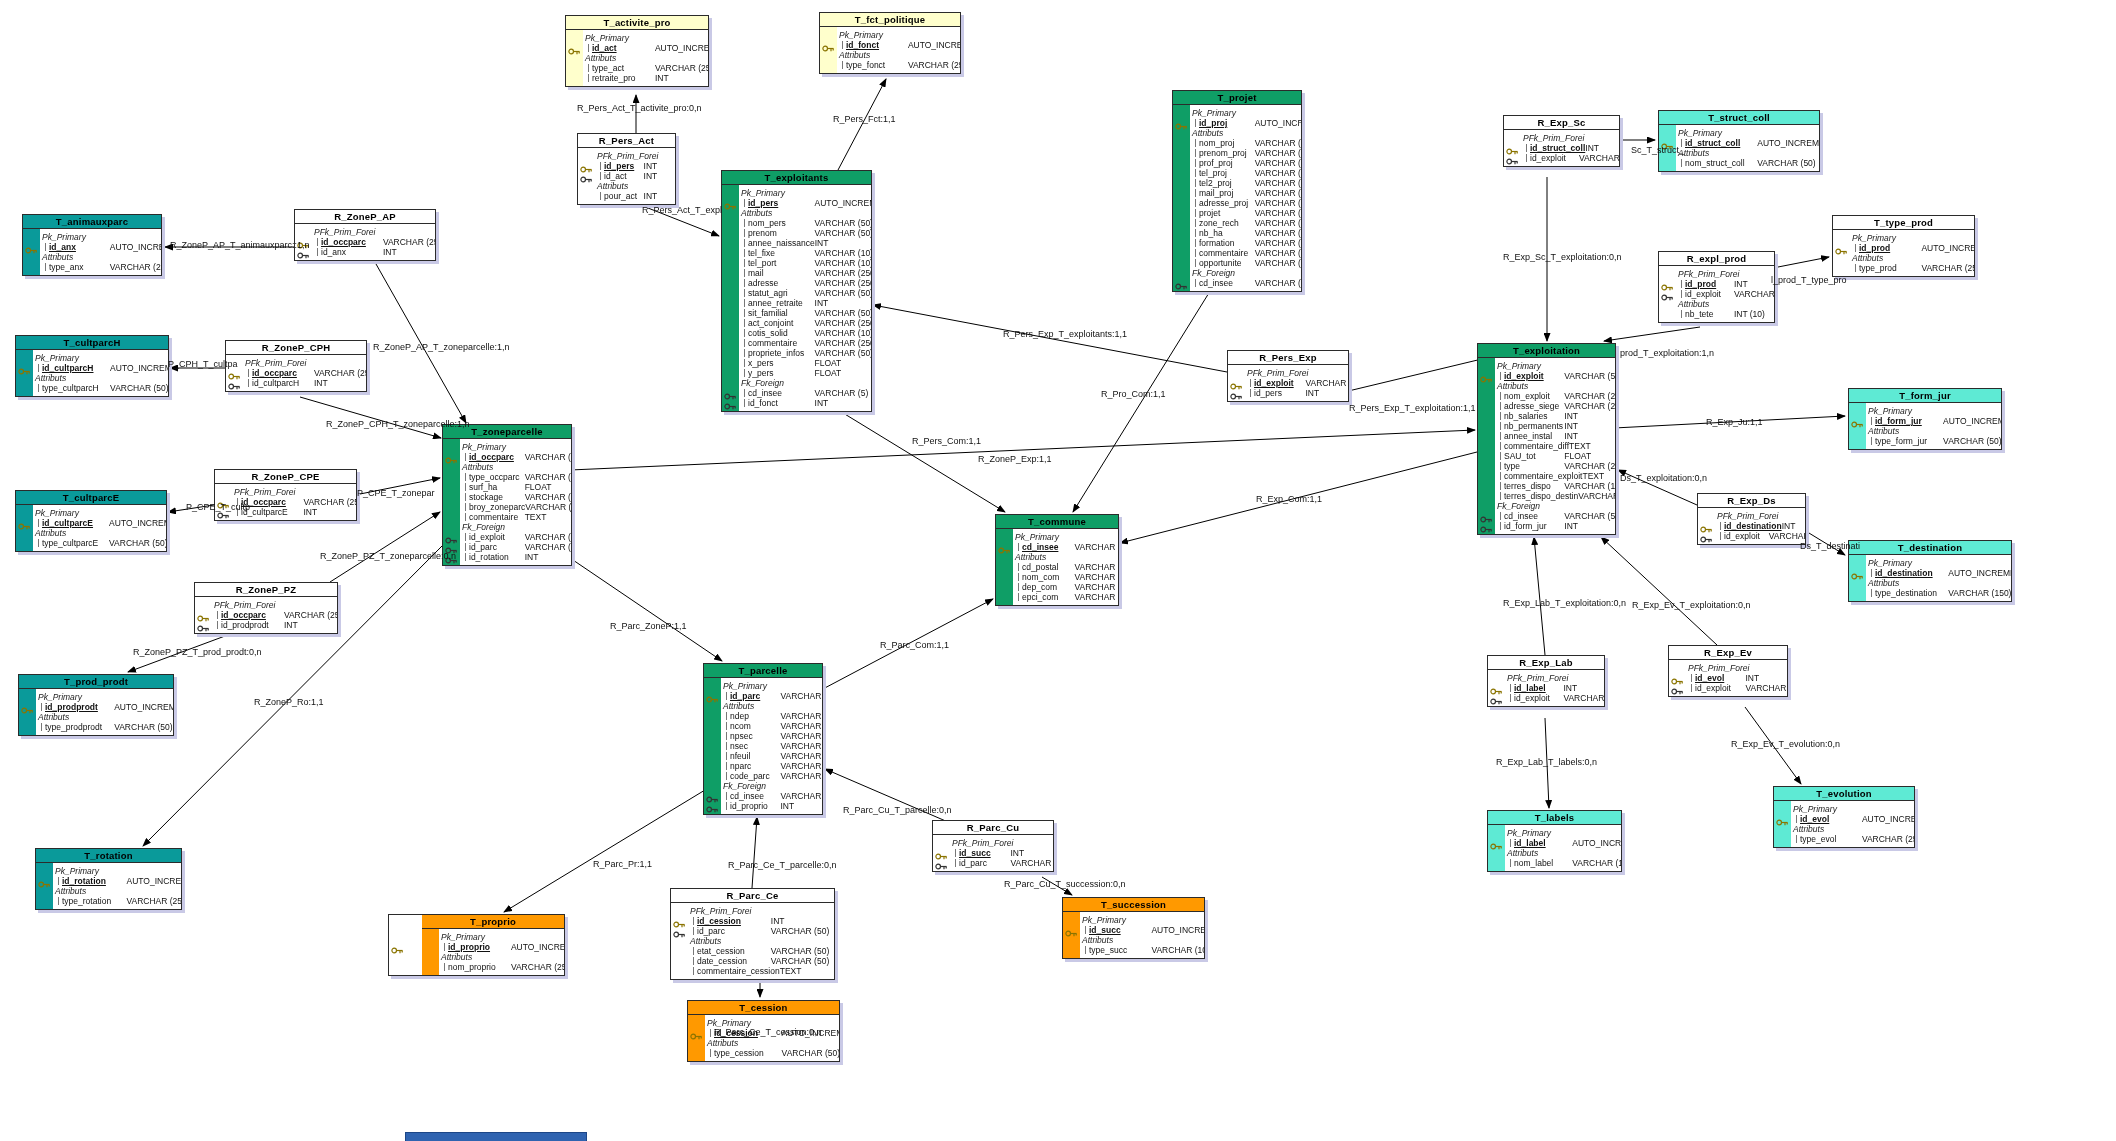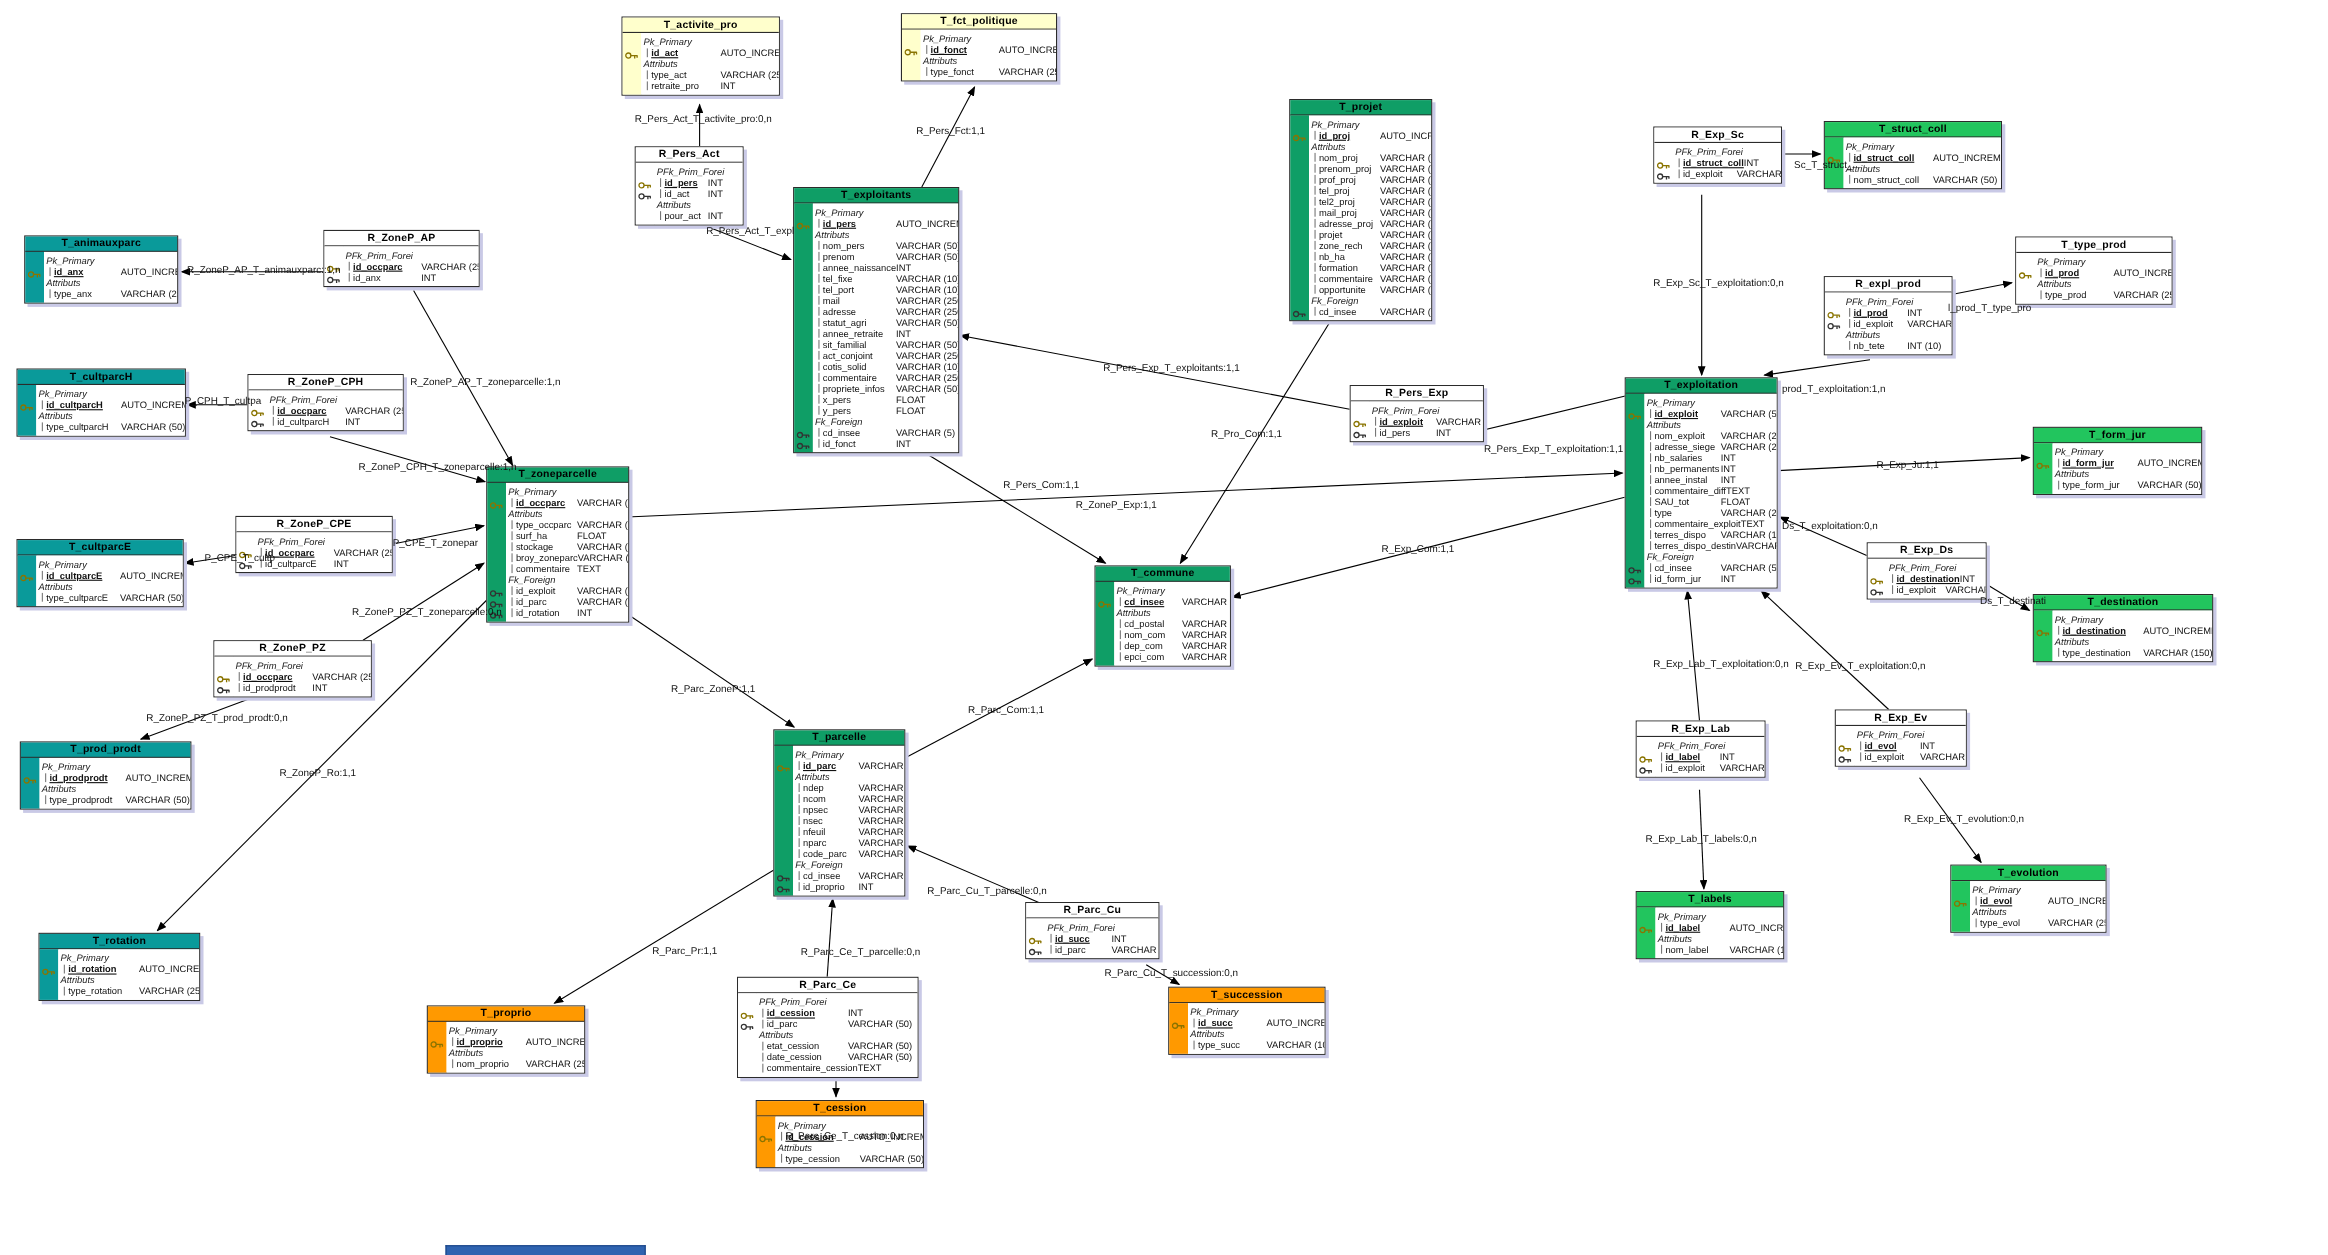--- a/index.html
+++ b/index.html
@@ -9,21 +9,21 @@
   .entity{position:absolute;border:1px solid #2b2b2b;background:#fff;
           box-shadow:3px 3px 0 #c9c9e6;}
   .entity .title{font-size:9.5px;font-weight:bold;text-align:center;height:13px;line-height:13px;
           border-bottom:1px solid #2b2b2b;color:#000;letter-spacing:.2px;}
   .body{display:flex;}
   .gutter{flex:0 0 17px;}
   .content{flex:1;padding:3px 2px;background:#fff;overflow:hidden;}
   .v-green  .title,.v-green  .gutter{background:#0f9e66;}
   .v-teal   .title,.v-teal   .gutter{background:#0a9a9a;}
   .v-yellow .title,.v-yellow .gutter{background:#ffffcc;}
-  .v-lavender .title,.v-lavender .gutter{background:#22c55e;}
+  .v-lavender .title,.v-lavender .gutter{background:#5eead4;}
   .v-orange .title,.v-orange .gutter{background:#ff9900;}
   .v-white  .title,.v-white  .gutter{background:#ffffff;}
   .sec{font-style:italic;font-size:8.5px;line-height:10px;color:#222;}
   .row{white-space:nowrap;font-size:8.5px;line-height:10px;color:#111;}
   .rname{display:inline-block;min-width:52%;padding-left:7px;position:relative;}
   .rname::before{content:"";position:absolute;left:3px;top:1px;bottom:1px;border-left:1px solid #777;}
   .rname.pk{font-weight:bold;text-decoration:underline;}
   .key{position:absolute;left:2px;}
   .rel-label{position:absolute;font-size:9px;color:#111;white-space:nowrap;}
   .window-sliver{position:absolute;background:#2f63b0;border:1px solid #1c4687;border-bottom:none;}
@@ -826,21 +826,21 @@
           </div>
     </div>
   <span class="key" style="top: 26px;"><svg width="13" height="9" viewBox="0 0 13 9">
             <circle cx="3.2" cy="4.5" r="2.3" fill="none" stroke="#8a7400" stroke-width="1.2"></circle>
             <line x1="5.5" y1="4.5" x2="11.5" y2="4.5" stroke="#8a7400" stroke-width="1.2"></line>
             <line x1="9" y1="4.5" x2="9" y2="7.2" stroke="#8a7400" stroke-width="1.2"></line>
             <line x1="11.2" y1="4.5" x2="11.2" y2="6.5" stroke="#8a7400" stroke-width="1.2"></line>
           </svg></span>
       </div>
 
-  <div class="entity v-orange" style="left: 388px; top: 914px; width: 142px;">
+  <div class="entity v-orange" style="left: 388px; top: 914px; width: 142px; padding-left: 33px;">
     <div class="title">T_proprio</div>
     <div class="body">
       <div class="gutter"></div>
       <div class="content">
             <div class="sec">Pk_Primary</div>
             <div class="row"><span class="rname pk">id_proprio</span><span class="rtype">AUTO_INCREMENT</span></div>
             <div class="sec">Attributs</div>
             <div class="row"><span class="rname">nom_proprio</span><span class="rtype">VARCHAR (250)</span></div>
           </div>
     </div>

